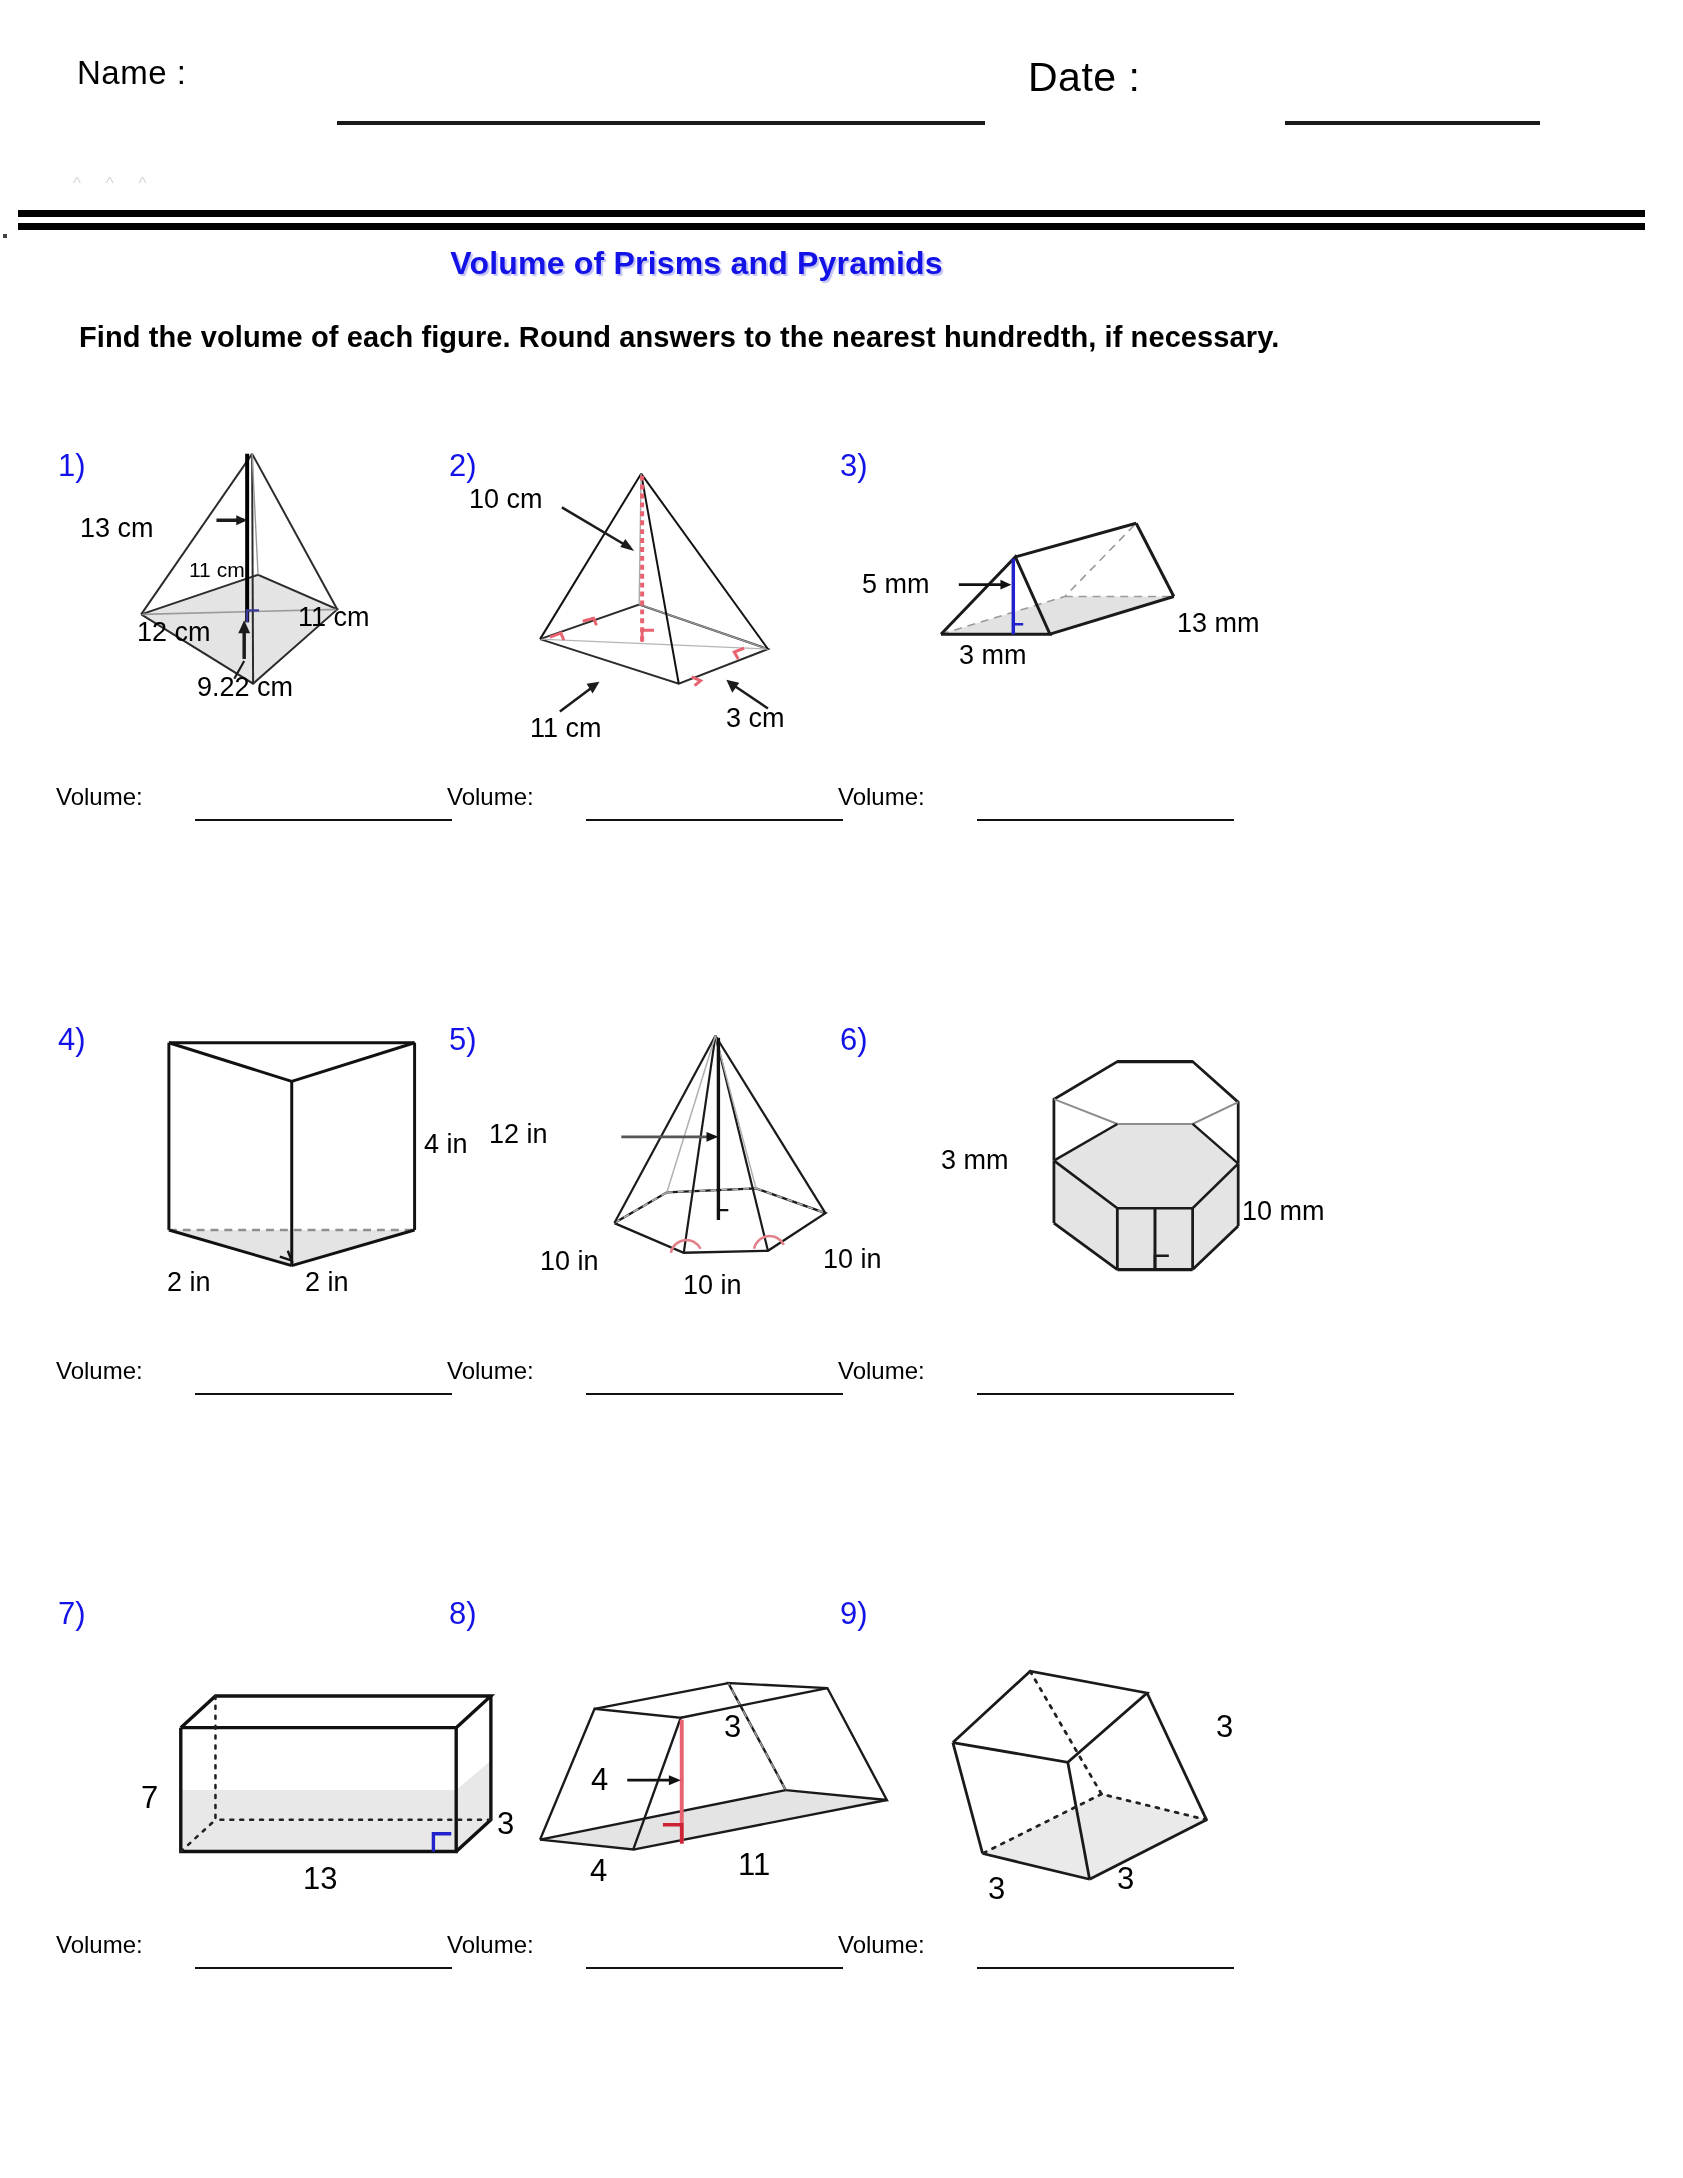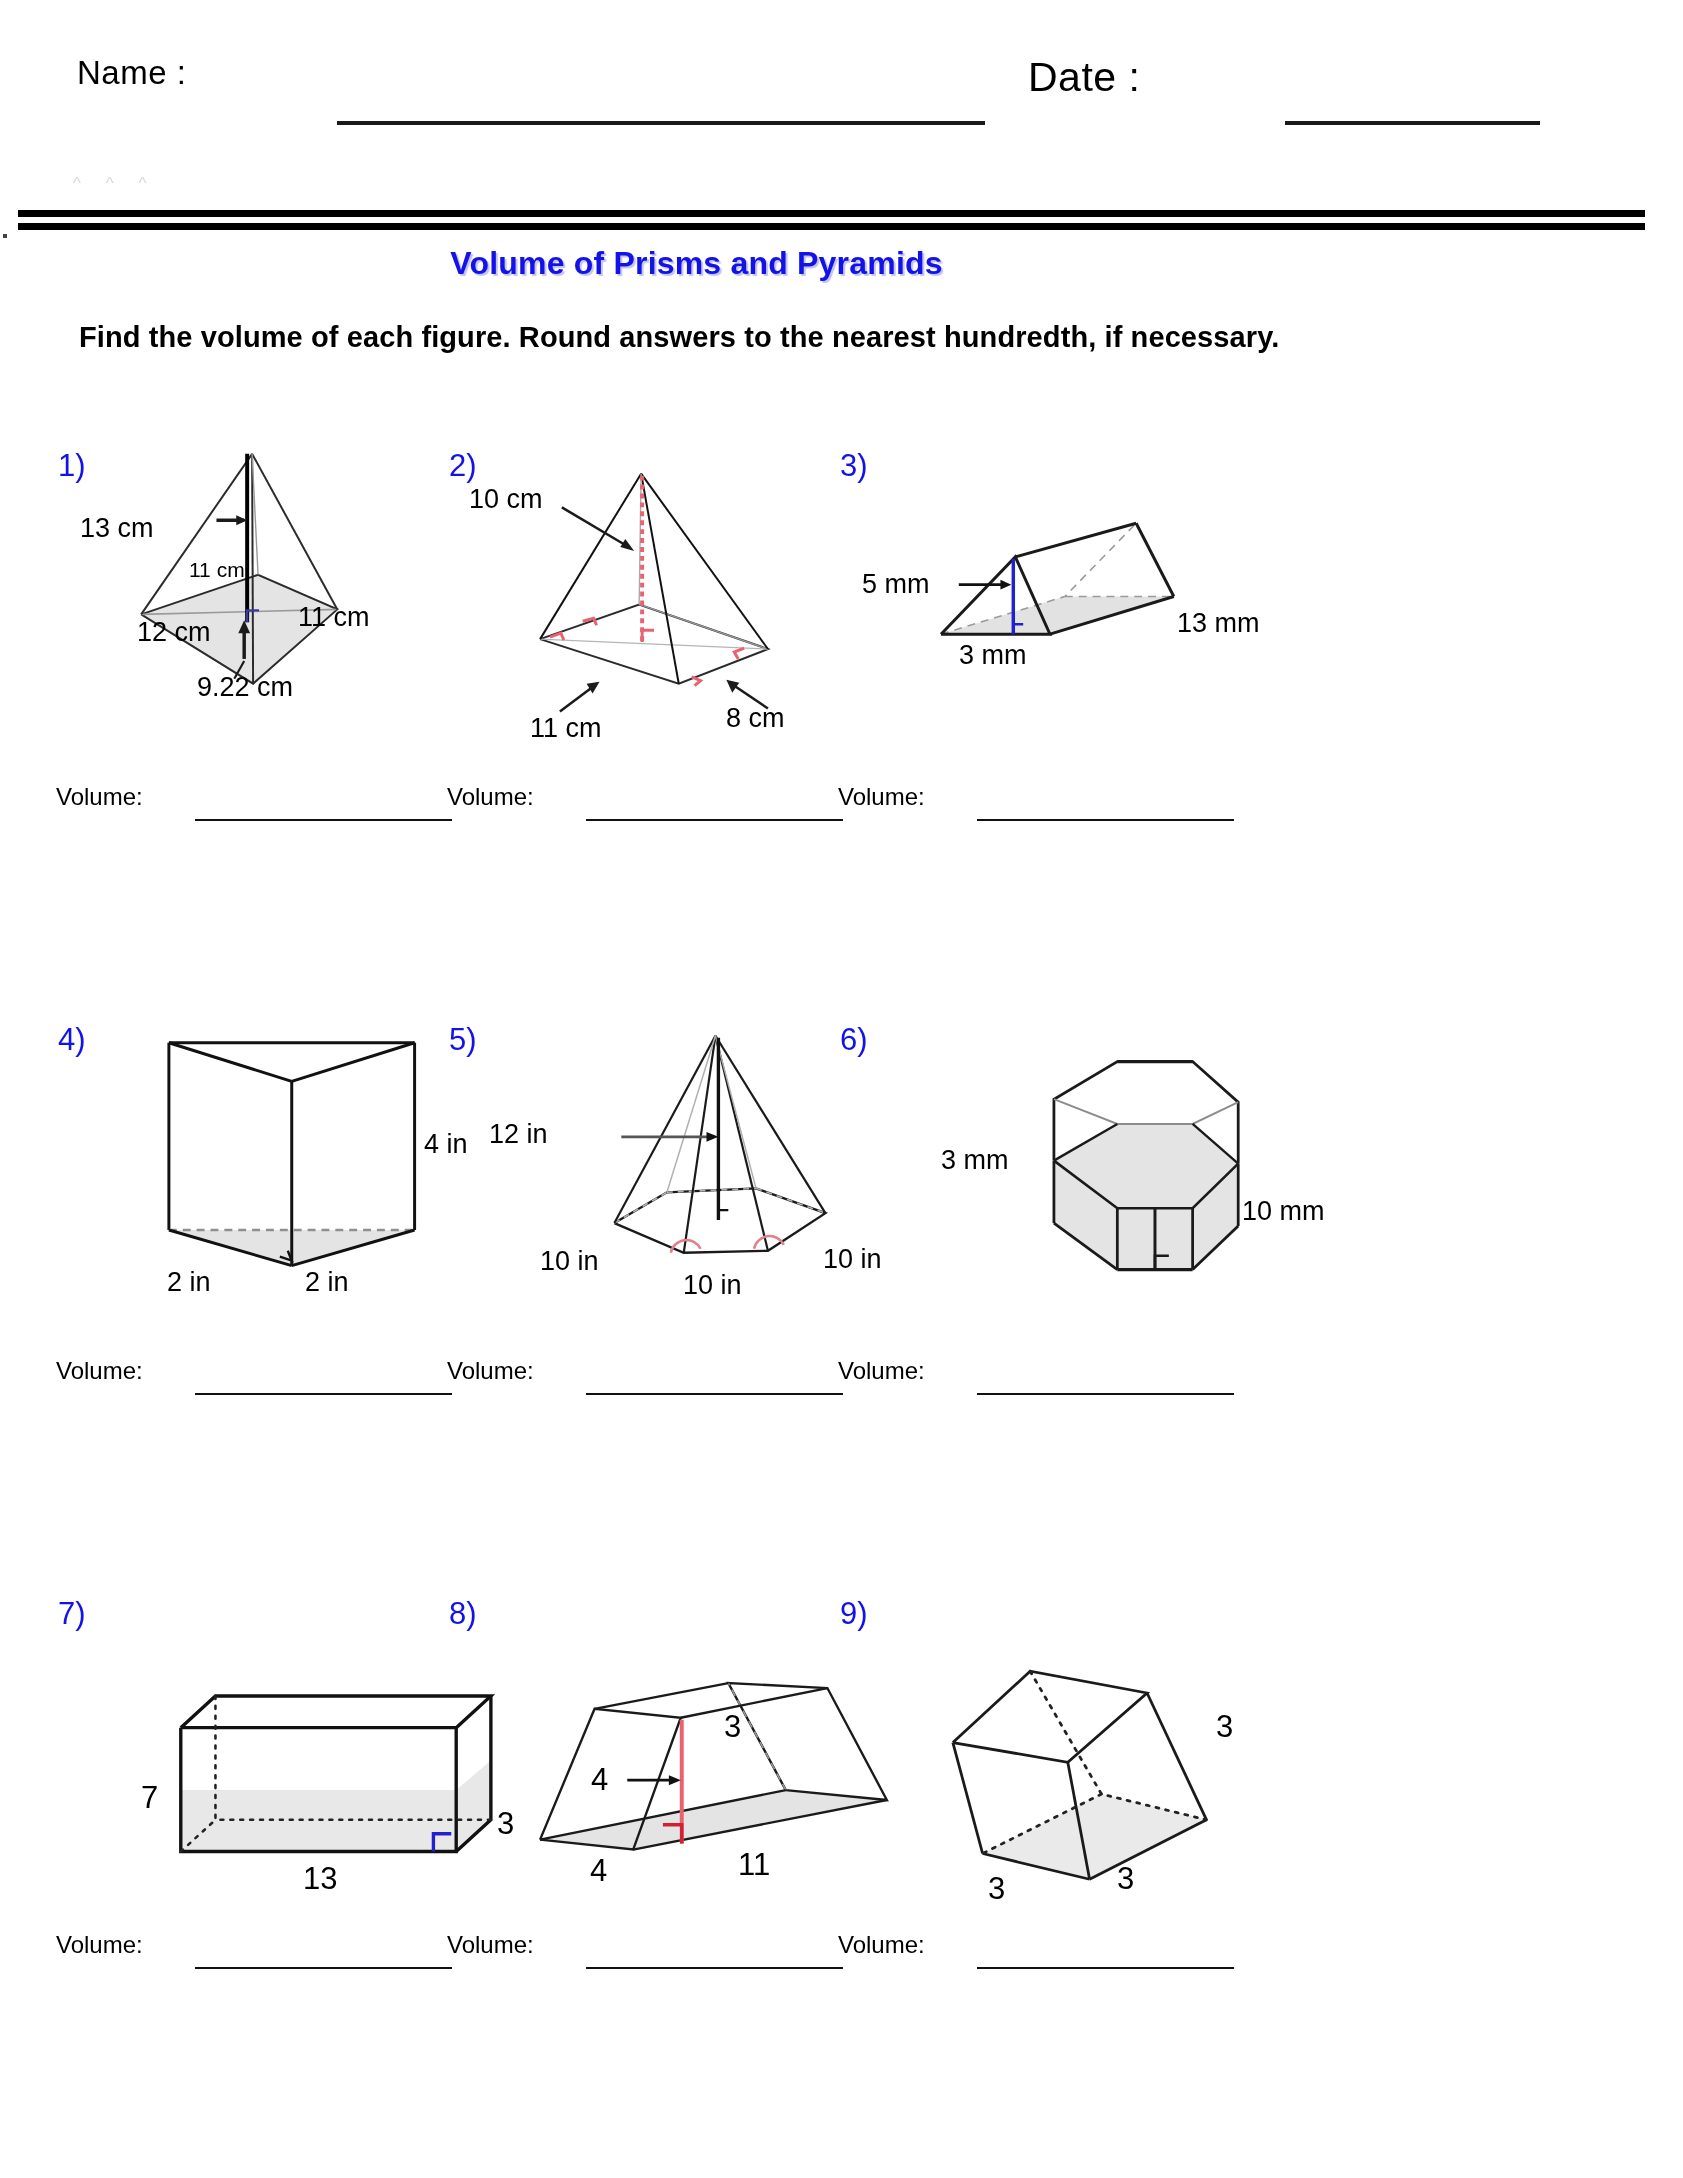--- a/index.html
+++ b/index.html
@@ -226,21 +226,21 @@
       <polygon points="195,116 181,112 186,104" fill="#1b1b1b"></polygon>
 
       <line x1="120" y1="278" x2="152" y2="254" stroke="#1b1b1b" stroke-width="2.6"></line>
       <polygon points="160,248 147,250 153,260" fill="#1b1b1b"></polygon>
 
       <line x1="330" y1="275" x2="296" y2="252" stroke="#1b1b1b" stroke-width="2.6"></line>
       <polygon points="288,246 301,249 294,259" fill="#1b1b1b"></polygon>
     </svg>
     <span class="flabel" style="left:28px; top:50px;">10 cm</span>
     <span class="flabel" style="left:89px; top:279px;">11 cm</span>
-    <span class="flabel" style="left:285px; top:269px;">8 cm</span>
+    <span class="flabel" style="left:285px; top:269px;">3 cm</span>
   </div>
   <div class="volume-row">
     <span class="volume-label">Volume:</span>
     <span class="volume-rule"></span>
   </div>
 </div>
 
 <div class="problem" style="left:832px; top:436px;">
   <div class="pnum">3)</div>
   <div class="figure-area">

